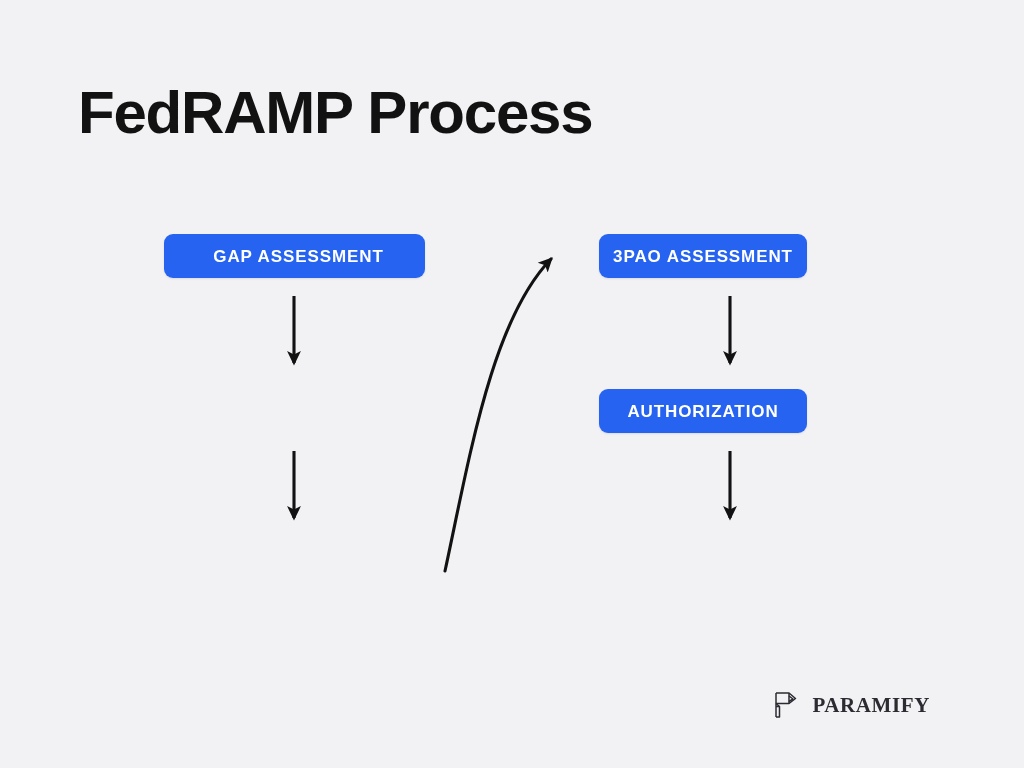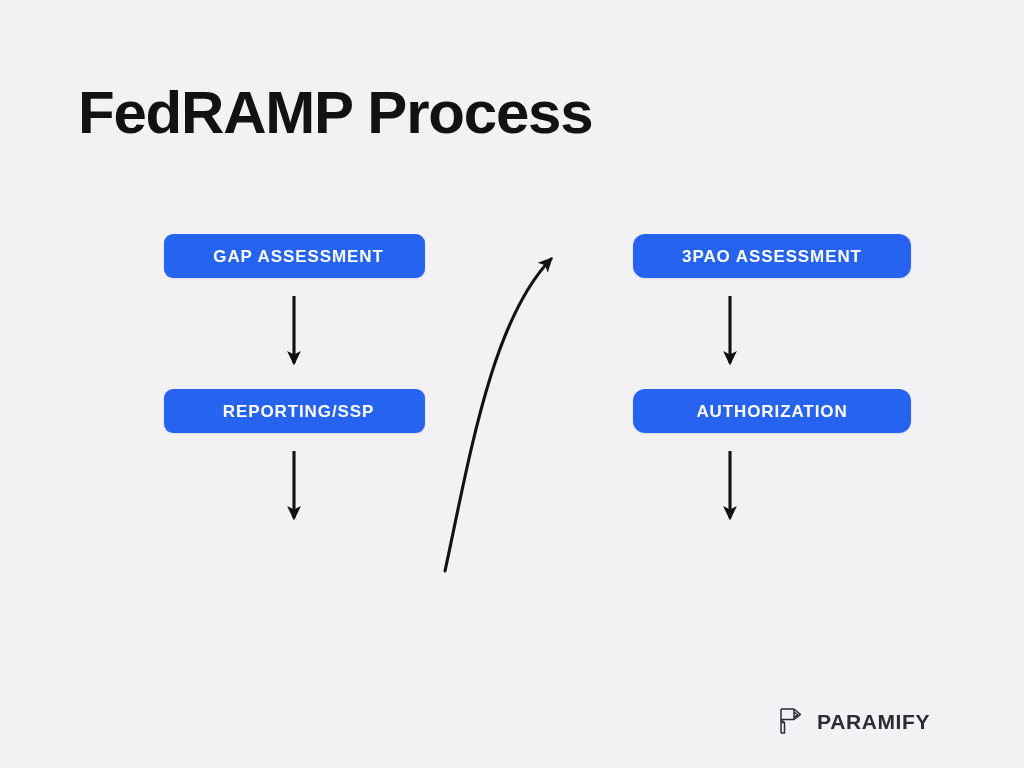--- a/index.html
+++ b/index.html
@@ -56,42 +56,43 @@
     font-weight: bold;
     letter-spacing: 0.9px;
     text-transform: uppercase;
     white-space: nowrap;
     line-height: 1;
   }
 
   
   .col-left  { left: 164px; width: 261px; padding-left: 8px; }
   
-  .col-right { left: 633px; width: 278px; border-radius: 12px; }
+  .col-right { left: 599px; width: 208px; }
 
   .row-1 { top: 234px; }
   .row-2 { top: 389px; }
   .row-3 { top: 543px; }
 
   
   #arrow-layer {
     position: absolute;
     left: 0; top: 0;
     width: 1024px; height: 768px;
     pointer-events: none;
   }
 
   
   #brand {
     position: absolute;
     right: 94px;
-    bottom: 32px;
+    bottom: 48px;
     display: flex;
     align-items: center;
     gap: 13px;
+    font-family: Liberation Serif, serif;
   }
   #brand .brand-mark { display:block; width:26px; height:30px; }
   #brand .brand-name {
     font-size: 21px;
     font-weight: bold;
     letter-spacing: 0.6px;
     color: #2b2b31;
     line-height: 1;
   }
 </style>
@@ -127,23 +128,20 @@
 
     <g>
       <path d="M 445 571 C 470 455, 492 320, 551 259" fill="none" stroke="#121212" stroke-width="3.1" stroke-linecap="round" marker-end="url(#head)"></path>
     </g>
   </svg>
 
   <div class="proc-box col-left row-1">
     <span class="proc-label">GAP ASSESSMENT</span>
   </div>
 
-  <div class="proc-box col-left row-2">
-    <span class="proc-label">REPORTING/SSP</span>
-  </div>
 
 
   <div class="proc-box col-right row-1">
     <span class="proc-label">3PAO ASSESSMENT</span>
   </div>
 
   <div class="proc-box col-right row-2">
     <span class="proc-label">AUTHORIZATION</span>
   </div>
 

